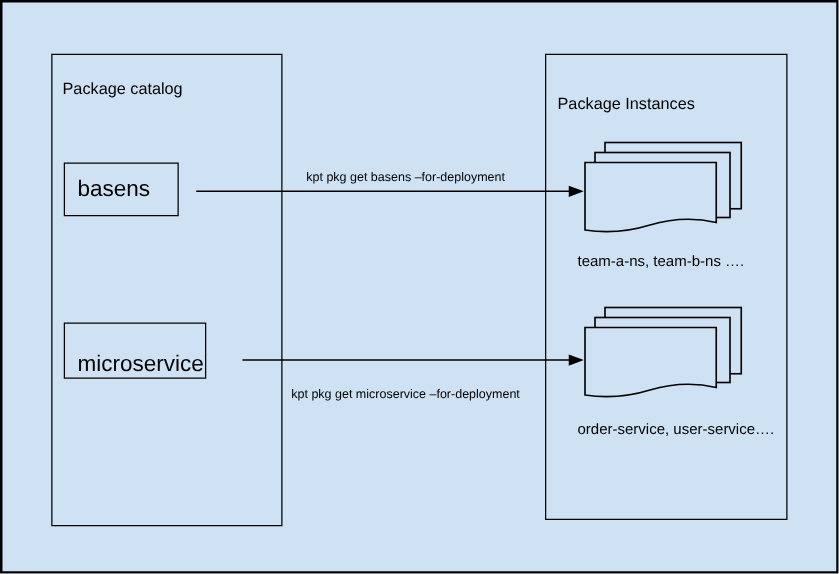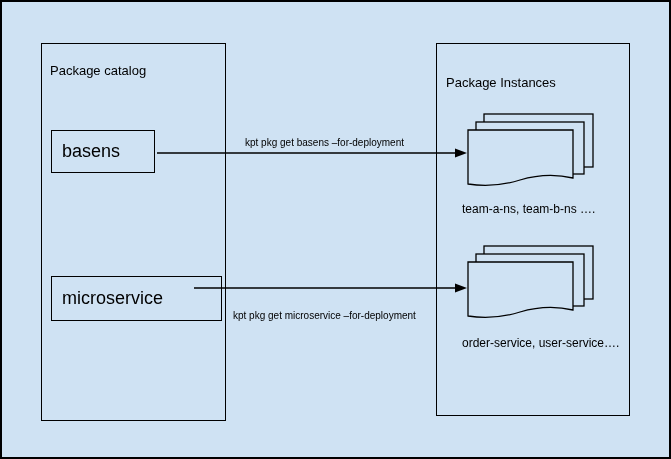--- a/index.html
+++ b/index.html
@@ -42,22 +42,22 @@
   .pkg-node {
     position: absolute;
     border: 1px solid #000000;
     display: flex;
     align-items: center;
     padding-left: 10px;
     font-size: 18px;
     white-space: nowrap;
     background: #cfe2f3;
   }
-  .pkg-node.basens       { left: 9px; top: 86px;  width: 104px; height: 43px; }
-  .pkg-node.microservice { left: 9px; top: 232px; width: 171px; height: 45px; }
+  .pkg-node.basens       { left: 9px; top: 86px;  width: 92px; height: 43px; }
+  .pkg-node.microservice { left: 9px; top: 214px; width: 114px; height: 45px; align-items: flex-end; }
 
   .arrow-label {
     position: absolute;
     font-size: 10px;
     line-height: 13px;
     white-space: nowrap;
     z-index: 3;
   }
   .arrow-label.first  { left: 245px; top: 136px; }
   .arrow-label.second { left: 233px; top: 271px; margin-top: 38px; }

